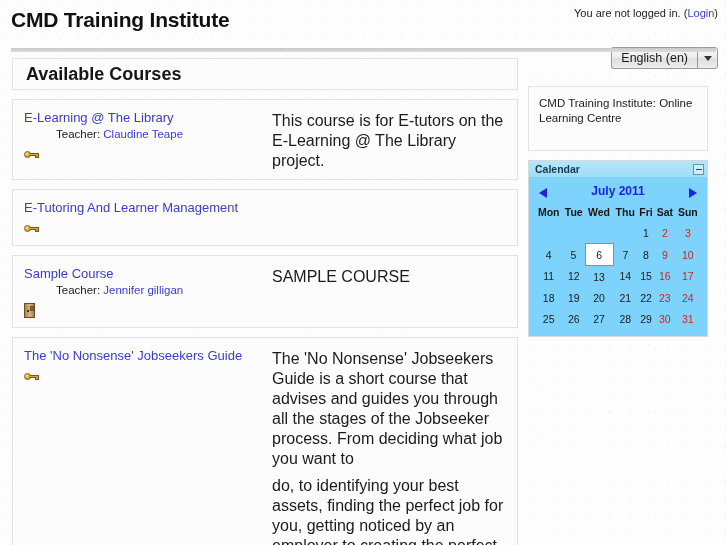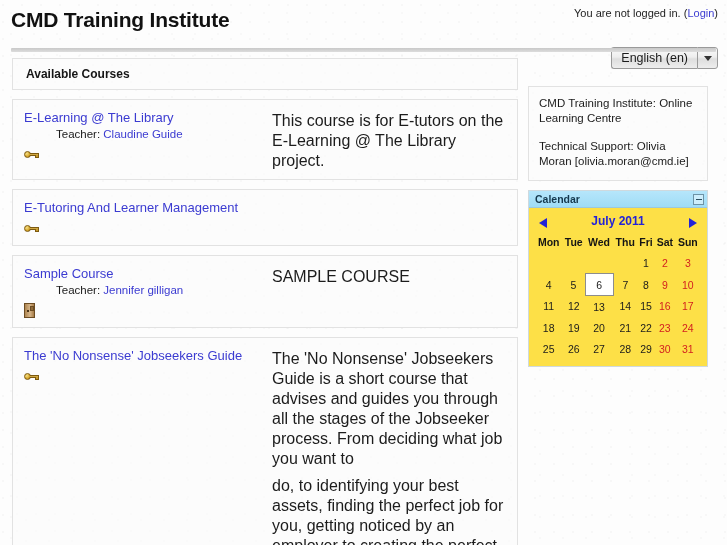--- a/index.html
+++ b/index.html
@@ -132,21 +132,21 @@
   }
 
   #courses-heading-box {
     height: 32px;
     display: flex;
     align-items: center;
     padding-left: 13px;
     margin-bottom: 9px;
   }
   #courses-heading-text {
-    font-size: 12px;
+    font-size: 18px;
     font-weight: bold;
     color: #161616;
   }
 
   .course-box {
     margin-bottom: 9px;
     padding: 10px 9px 8px 11px;
     display: flex;
     min-height: 36px;
   }
@@ -254,21 +254,21 @@
     margin-bottom: 9px;
     font-size: 11.5px;
     line-height: 15px;
     color: #1b1b1b;
   }
   #info-block p { margin: 0; }
   #info-block .gap { height: 13px; }
 
   #calendar-block {
     border: 1px solid #cfd9de;
-    background: #fde047;
+    background: #7dd3fc;
     box-sizing: border-box;
   }
   #calendar-header {
     height: 16px;
     background: linear-gradient(to bottom, #b6e6fb 0%, #9fdcf6 100%);
     border-bottom: 1px solid #9cc8dc;
     display: flex;
     align-items: center;
     justify-content: space-between;
     padding: 0 3px 0 6px;
@@ -374,21 +374,21 @@
 
     <div id="courses-heading-box" class="box">
       <span id="courses-heading-text">Available Courses</span>
     </div>
 
     <div class="course-box box">
       <div class="course-left">
         <div class="course-name">E-Learning @ The Library</div>
         <div class="teacher-line">
           <span>Teacher:</span>
-          <span class="teacher-name">Claudine Guide</span>
+          <span class="teacher-name">Claudine Teape</span>
         </div>
         <div class="course-icons">
           <span class="icon-key"><span class="k-head"></span><span class="k-shaft"></span><span class="k-tooth"></span></span>
         </div>
       </div>
       <div class="course-right">This course is for E-tutors on the E-Learning @ The Library project.</div>
     </div>
 
     <div class="course-box box">
       <div class="course-left">
@@ -427,21 +427,20 @@
       </div>
     </div>
 
   </div>
 
   <div id="side-col">
 
     <div id="info-block" class="box">
       <p>CMD Training Institute: Online Learning Centre</p>
       <div class="gap"></div>
-      <p>Technical Support: Olivia Moran [olivia.moran@cmd.ie]</p>
     </div>
 
     <div id="calendar-block">
       <div id="calendar-header">
         <span id="calendar-title">Calendar</span>
         <span id="calendar-minimize">
             <span class="dash"></span>
           </span>
       </div>
       <div id="calendar-body">

